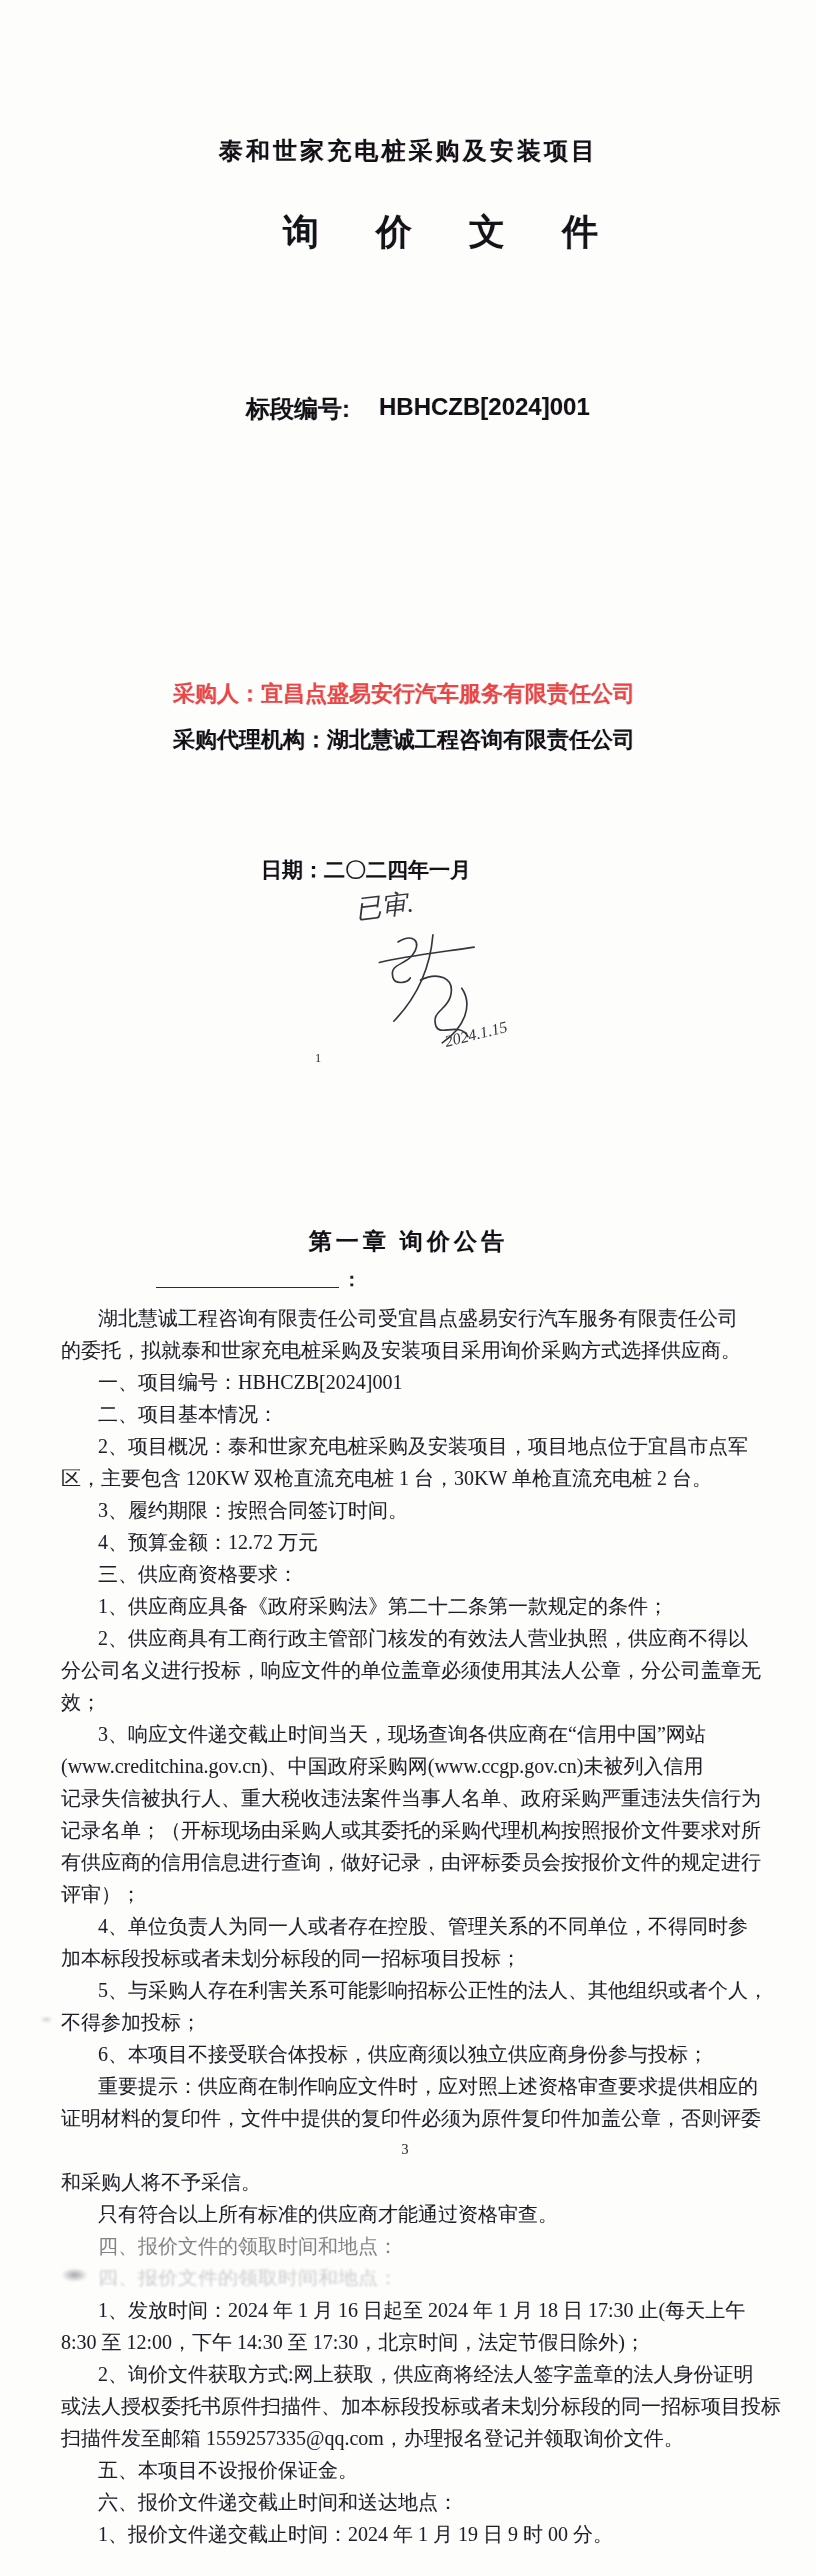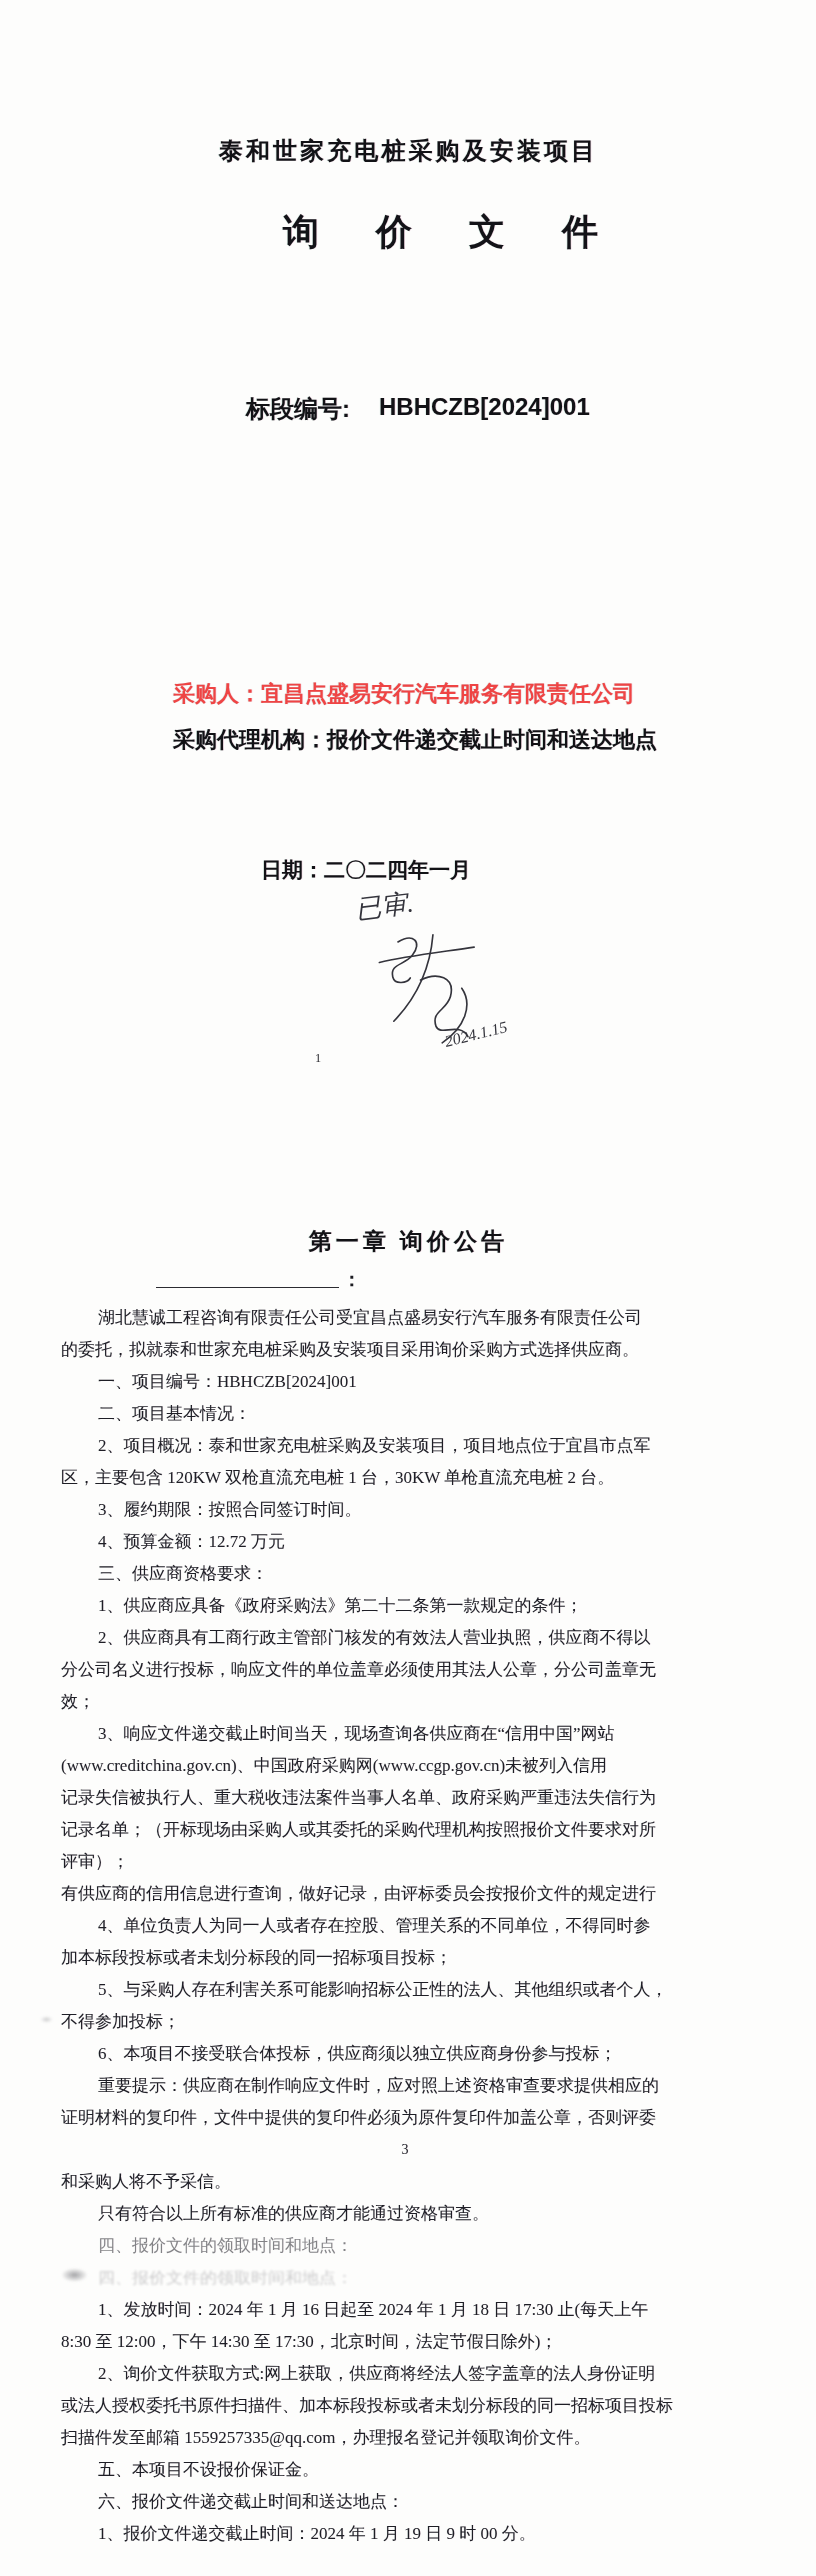--- a/index.html
+++ b/index.html
@@ -54,21 +54,21 @@
   }
   #blank-underline {
     left: 156px; top: 1268px; width: 183px; height: 18.5px;
     border-bottom: 1.5px solid #2b2b31;
   }
   #blank-colon { left: 342px; top: 1266px; font-size: 19.6px; font-weight: 700; color: #1c1c22; }
 
   #body { left: 61px; top: 1302px; width: 688px; }
   .bline {
     height: 32px; line-height: 32px;
-    font-size: 17px;
+    font-size: 20px;
     white-space: nowrap;
     color: #1e1e26;
     text-shadow: 0.5px 0 rgba(190,60,130,.10), -0.5px 0 rgba(60,150,110,.10);
   }
   .ind   { text-indent: 37px; }
   .flush { text-indent: 0; }
   .center { text-align: center; font-size: 14px; text-indent: 0; }
   .faded-ind { text-indent: 37px; opacity: .55; filter: blur(0.3px); }
   .ghost-ind { text-indent: 37px; opacity: .22; filter: blur(1px); transform: scaleY(.92); }
 
@@ -90,21 +90,21 @@
 
 <div class="abs fringe" id="doc-type">询 价 文 件</div>
 
 <div class="abs fringe sans" id="section-line">
   <span>标段编号:</span>
   <span>HBHCZB[2024]001</span>
 </div>
 
 <div class="abs fringe sans" id="buyer-line">采购人：宜昌点盛易安行汽车服务有限责任公司</div>
 
-<div class="abs fringe sans" id="agency-line">采购代理机构：报价文件递交截止时间和送达地点</div>
+<div class="abs fringe sans" id="agency-line">采购代理机构：湖北慧诚工程咨询有限责任公司</div>
 
 <div class="abs fringe sans" id="date-line">日期：二〇二四年一月</div>
 
 <div class="abs" id="hw-block">
   <svg width="206" height="178" viewBox="0 0 400 345">
     <text class="hw-note" x="48" y="72" transform="rotate(-7 48 72)">已审.</text>
     <path class="hw-stroke" d="M128 118 C 158 100 176 118 156 144 C 140 164 112 160 118 186 C 122 202 146 198 152 188"></path>
     <path class="hw-stroke" d="M92 158 C 140 146 210 138 276 128"></path>
     <path class="hw-stroke" d="M196 104 C 192 152 176 214 120 272"></path>
     <path class="hw-stroke" d="M172 192 C 204 176 240 186 230 224 C 222 252 192 252 202 282 C 210 302 248 272 264 302"></path>
@@ -131,22 +131,22 @@
     <div class="bline ind">4、预算金额：12.72 万元</div>
     <div class="bline ind">三、供应商资格要求：</div>
     <div class="bline ind">1、供应商应具备《政府采购法》第二十二条第一款规定的条件；</div>
     <div class="bline ind">2、供应商具有工商行政主管部门核发的有效法人营业执照，供应商不得以</div>
     <div class="bline flush">分公司名义进行投标，响应文件的单位盖章必须使用其法人公章，分公司盖章无</div>
     <div class="bline flush">效；</div>
     <div class="bline ind">3、响应文件递交截止时间当天，现场查询各供应商在“信用中国”网站</div>
     <div class="bline flush">(www.creditchina.gov.cn)、中国政府采购网(www.ccgp.gov.cn)未被列入信用</div>
     <div class="bline flush">记录失信被执行人、重大税收违法案件当事人名单、政府采购严重违法失信行为</div>
     <div class="bline flush">记录名单；（开标现场由采购人或其委托的采购代理机构按照报价文件要求对所</div>
+    <div class="bline flush">有供应商的信用信息进行查询，做好记录，由评标委员会按报价文件的规定进行</div>
     <div class="bline flush">评审）；</div>
-    <div class="bline flush">有供应商的信用信息进行查询，做好记录，由评标委员会按报价文件的规定进行</div>
     <div class="bline ind">4、单位负责人为同一人或者存在控股、管理关系的不同单位，不得同时参</div>
     <div class="bline flush">加本标段投标或者未划分标段的同一招标项目投标；</div>
     <div class="bline ind">5、与采购人存在利害关系可能影响招标公正性的法人、其他组织或者个人，</div>
     <div class="bline flush">不得参加投标；</div>
     <div class="bline ind">6、本项目不接受联合体投标，供应商须以独立供应商身份参与投标；</div>
     <div class="bline ind">重要提示：供应商在制作响应文件时，应对照上述资格审查要求提供相应的</div>
     <div class="bline flush">证明材料的复印件，文件中提供的复印件必须为原件复印件加盖公章，否则评委</div>
     <div class="bline center">3</div>
     <div class="bline flush">和采购人将不予采信。</div>
     <div class="bline ind">只有符合以上所有标准的供应商才能通过资格审查。</div>

